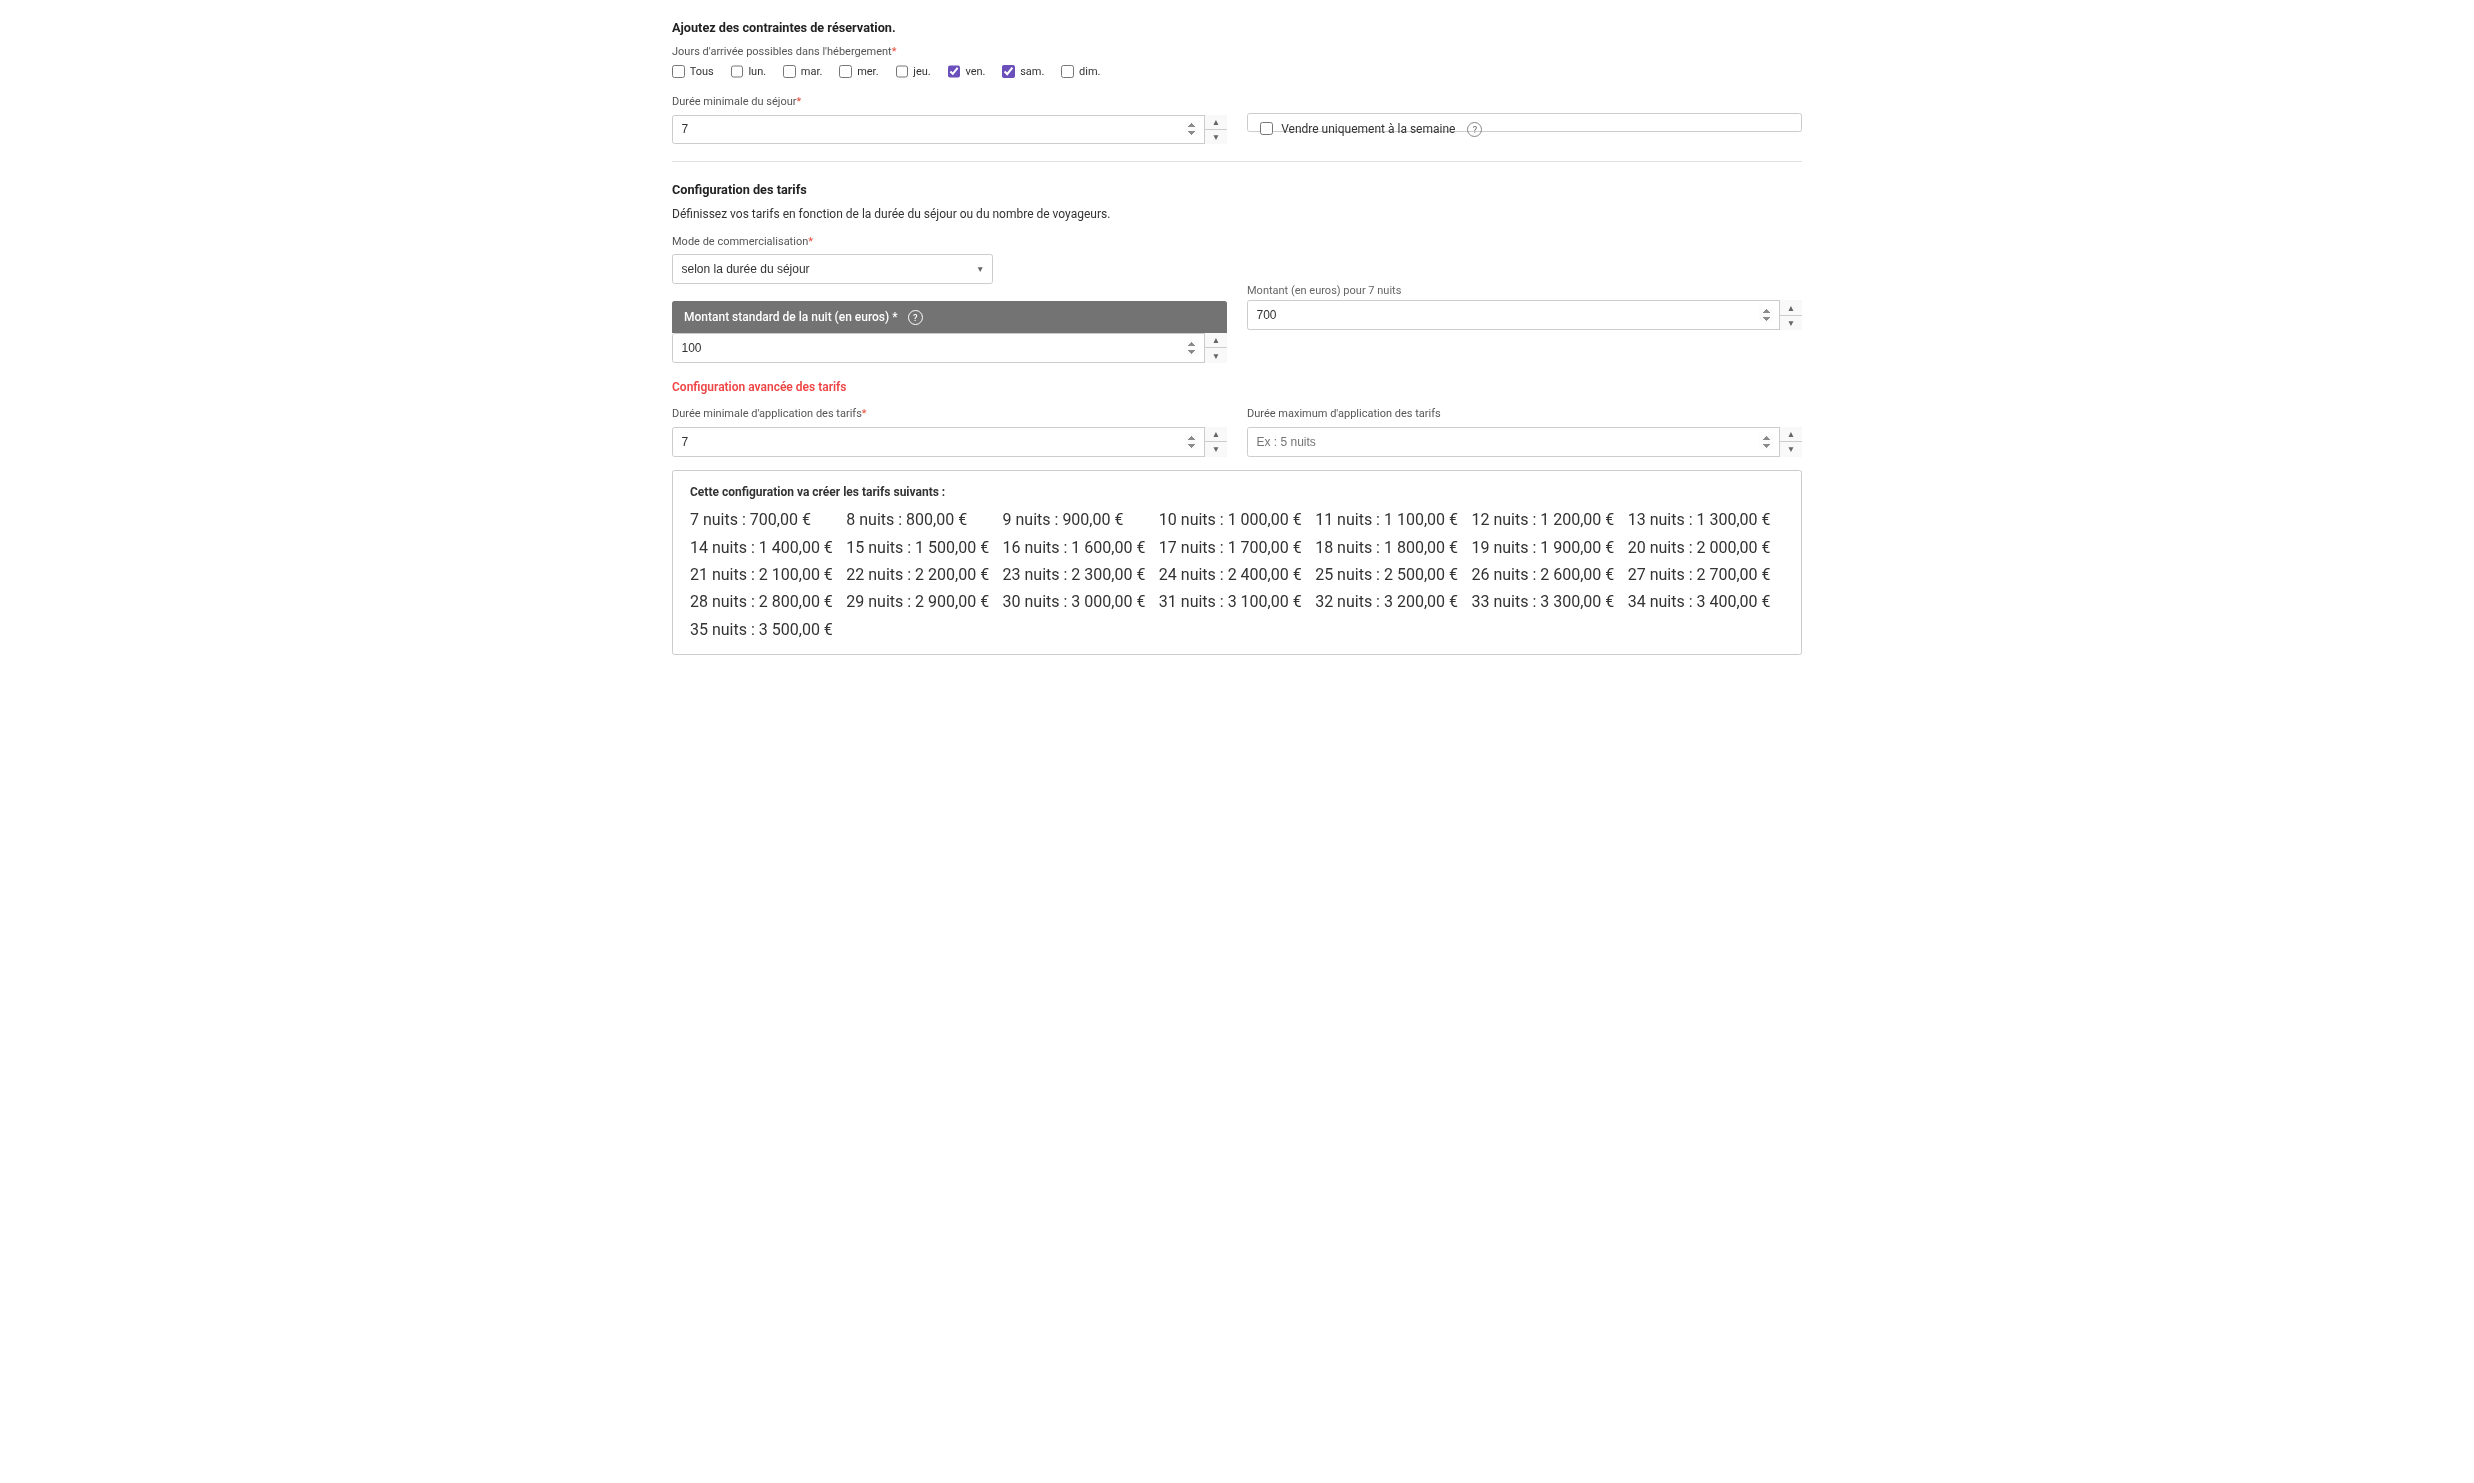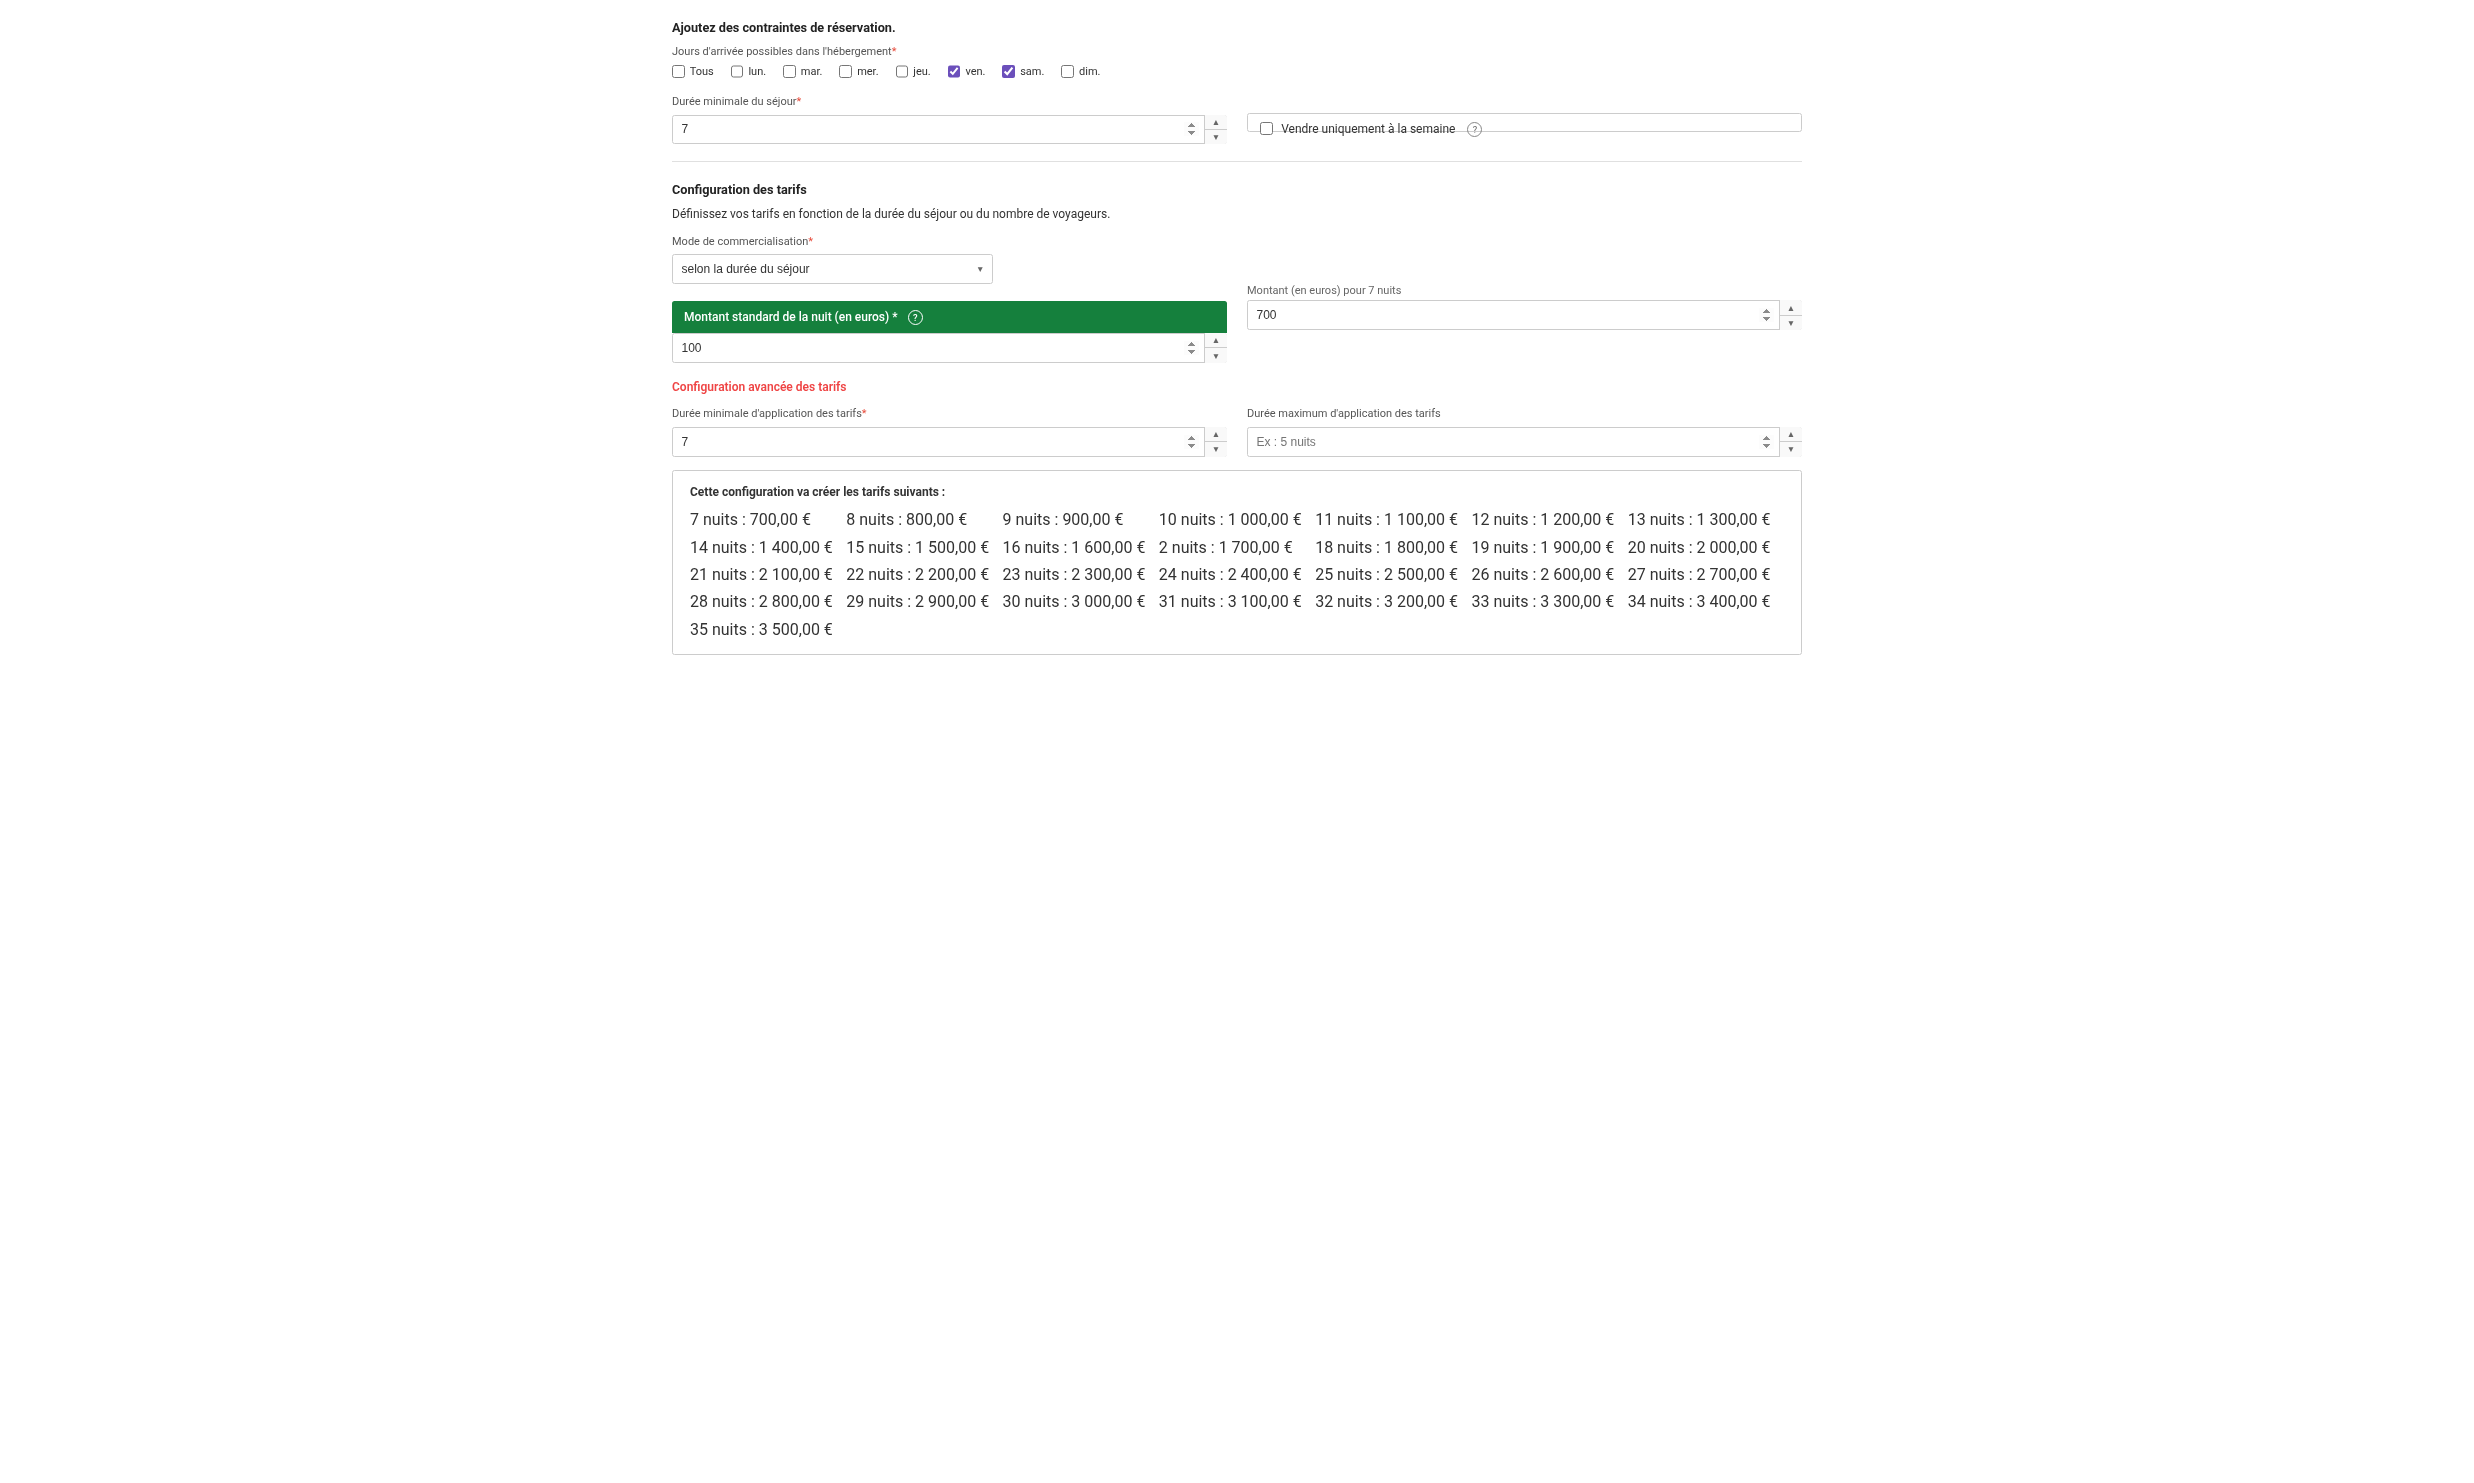--- a/index.html
+++ b/index.html
@@ -173,21 +173,21 @@
       content: "▼";
       position: absolute;
       right: 8.5px;
       top: 50%;
       transform: translateY(-50%);
       font-size: 8.5px;
       color: #666;
       pointer-events: none;
     }
     .table-header-blue {
-      background-color: #15803d;
+      background-color: #737373;
       color: #fff;
       padding: 8.5px 12px;
       border-radius: 2.5px 2.5px 0 0;
       font-size: 12px;
       font-weight: 500;
       display: flex;
       align-items: center;
       gap: 6.8px;
       margin-top: 17px;
     }
@@ -401,21 +401,21 @@
       <div class="summary-item">7 nuits : 700,00 €</div>
           <div class="summary-item">8 nuits : 800,00 €</div>
           <div class="summary-item">9 nuits : 900,00 €</div>
           <div class="summary-item">10 nuits : 1 000,00 €</div>
           <div class="summary-item">11 nuits : 1 100,00 €</div>
           <div class="summary-item">12 nuits : 1 200,00 €</div>
           <div class="summary-item">13 nuits : 1 300,00 €</div>
           <div class="summary-item">14 nuits : 1 400,00 €</div>
           <div class="summary-item">15 nuits : 1 500,00 €</div>
           <div class="summary-item">16 nuits : 1 600,00 €</div>
-          <div class="summary-item">2 nuits : 1 700,00 €</div>
+          <div class="summary-item">17 nuits : 1 700,00 €</div>
           <div class="summary-item">18 nuits : 1 800,00 €</div>
           <div class="summary-item">19 nuits : 1 900,00 €</div>
           <div class="summary-item">20 nuits : 2 000,00 €</div>
           <div class="summary-item">21 nuits : 2 100,00 €</div>
           <div class="summary-item">22 nuits : 2 200,00 €</div>
           <div class="summary-item">23 nuits : 2 300,00 €</div>
           <div class="summary-item">24 nuits : 2 400,00 €</div>
           <div class="summary-item">25 nuits : 2 500,00 €</div>
           <div class="summary-item">26 nuits : 2 600,00 €</div>
           <div class="summary-item">27 nuits : 2 700,00 €</div>

